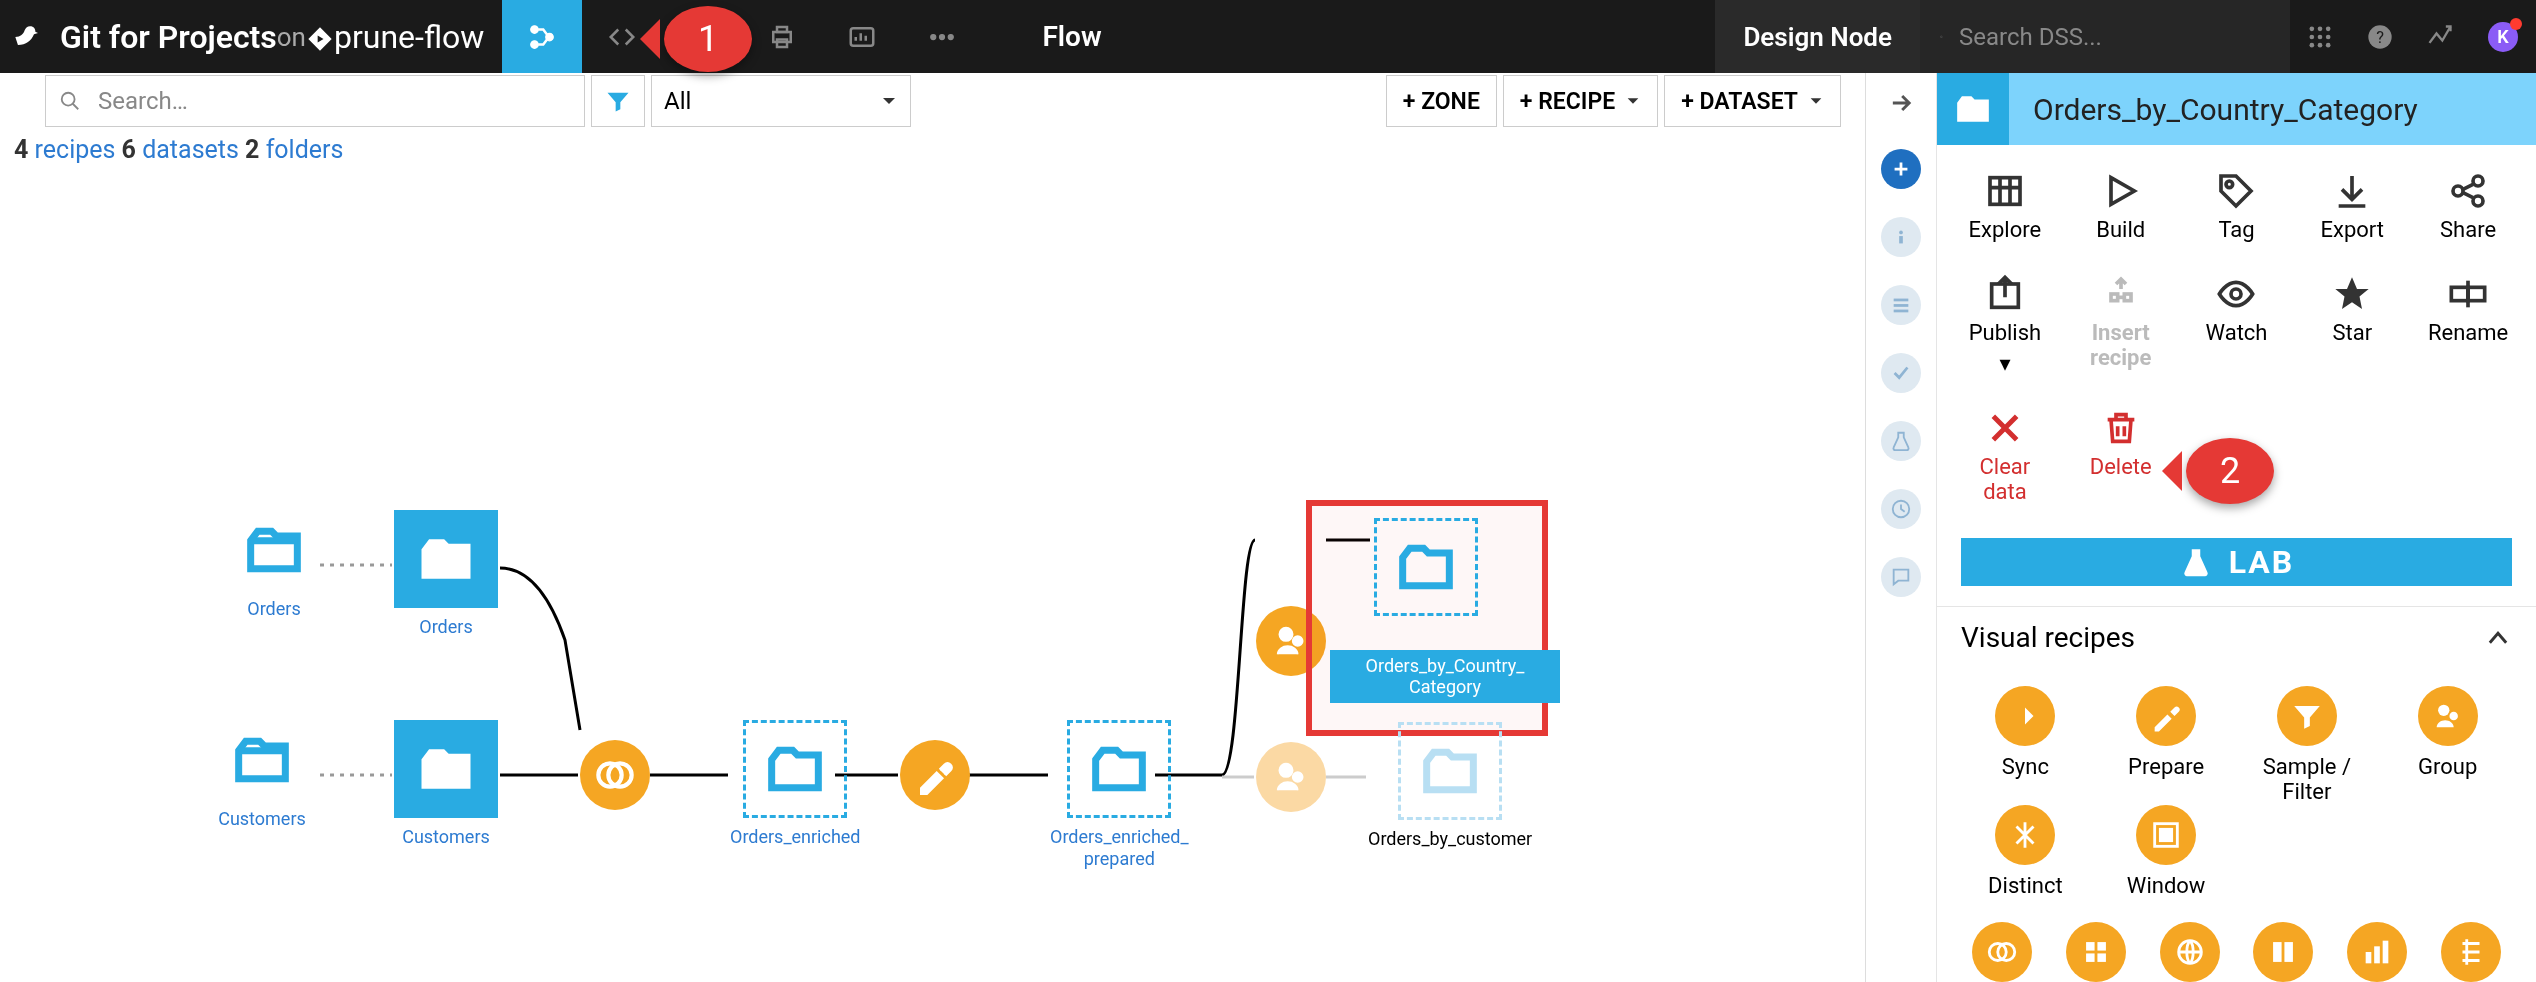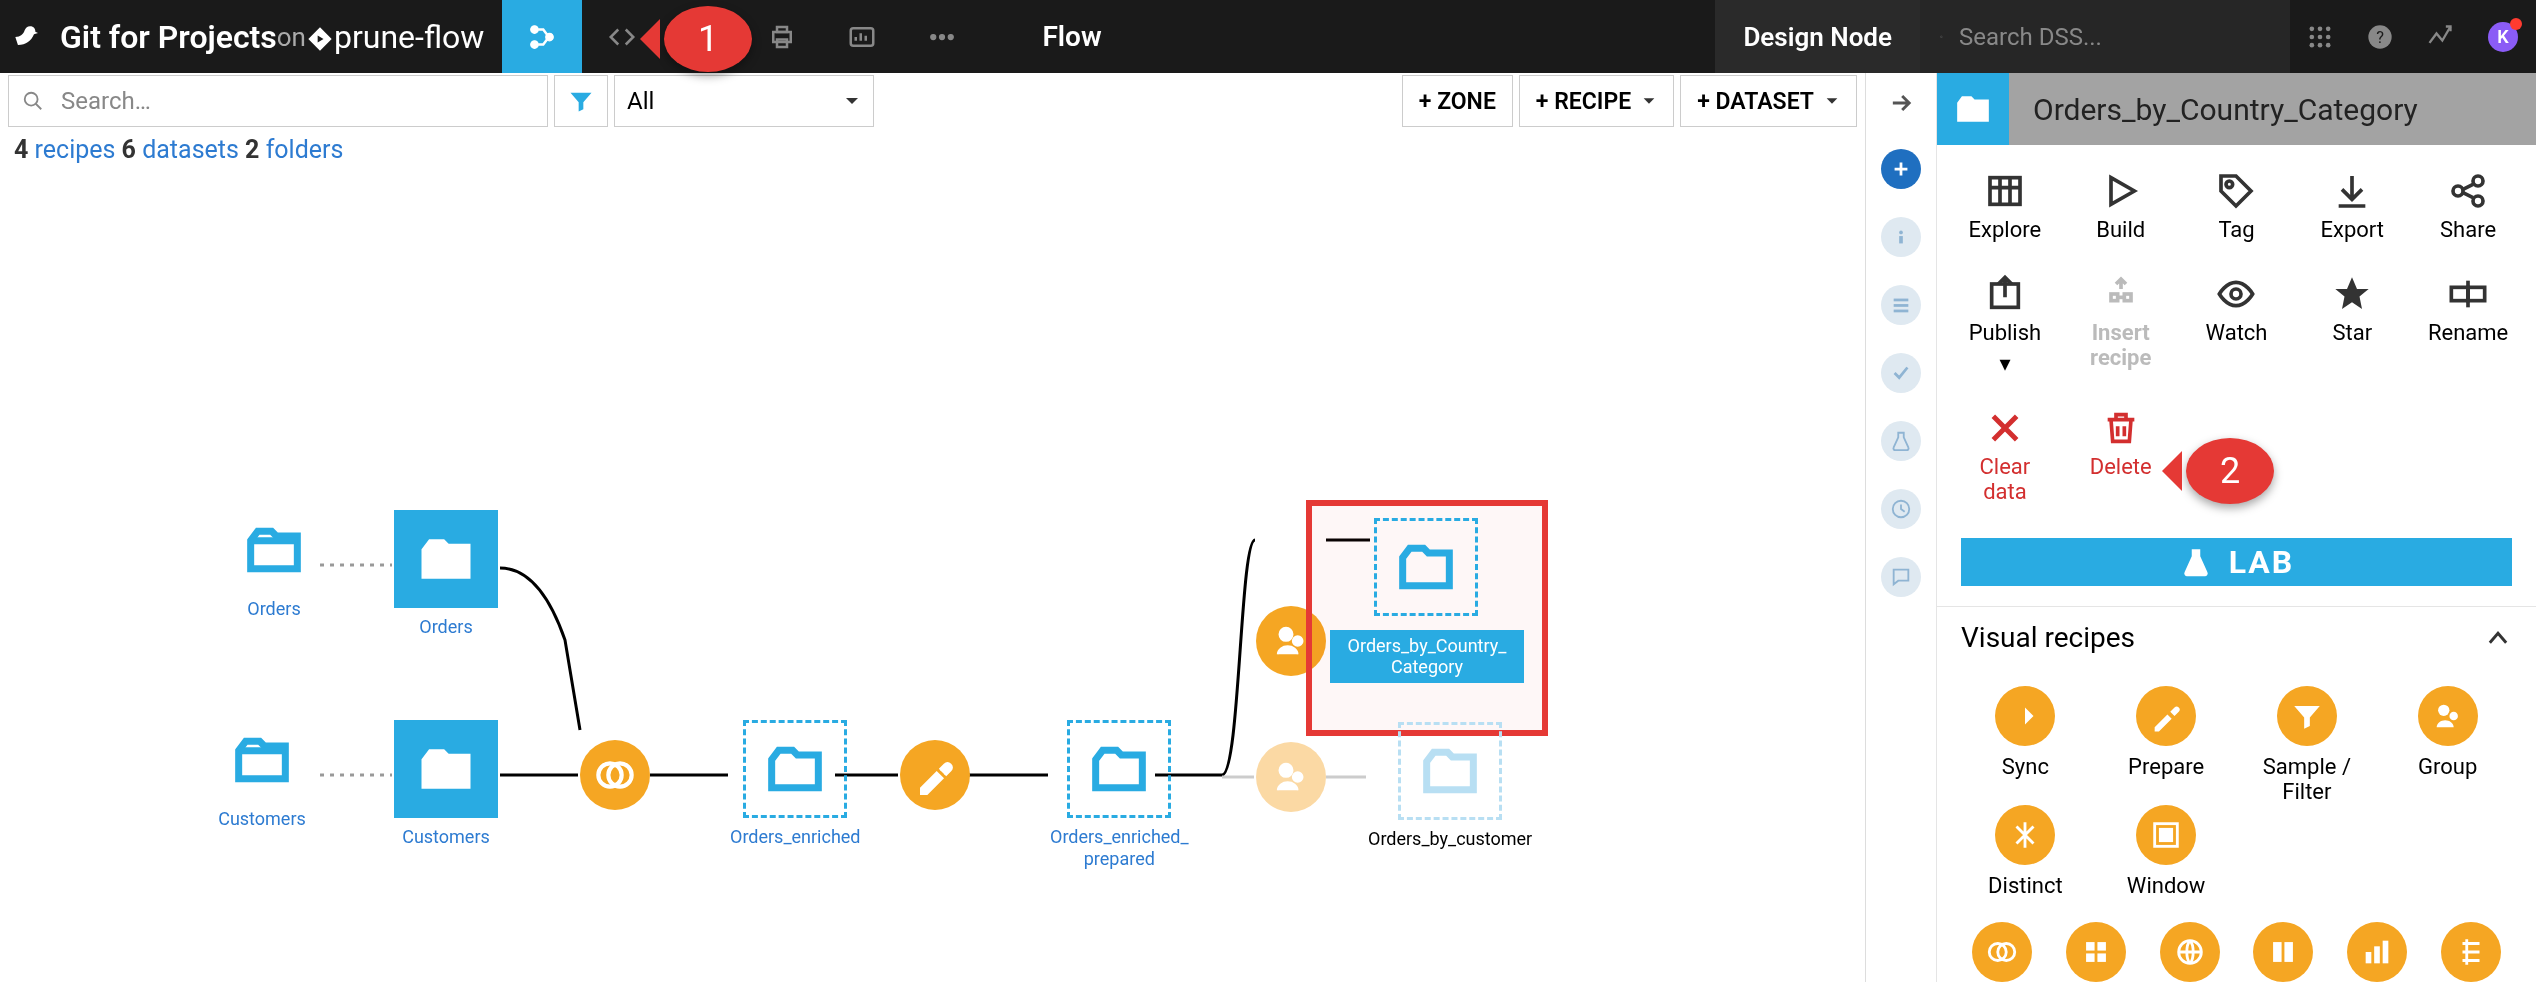--- a/index.html
+++ b/index.html
@@ -33,21 +33,21 @@
   
   .callout { position:absolute; width:88px; height:66px; border-radius:50%; background:#e53935; display:flex;align-items:center;justify-content:center; color:#fff; font-size:36px; font-weight:400; box-shadow:0 4px 10px rgba(0,0,0,.35); z-index:50;}
   .callout::before { content:""; position:absolute; left:-24px; top:50%; transform:translateY(-50%); border:20px solid transparent; border-right-color:#e53935; border-left:0;}
 
   
   .main { display:flex; height:calc(100% - 73px); }
 
   
   .canvas-wrap { flex:1; min-width:0; position:relative; border-right:1px solid #ddd;}
   
-  .ctl { height:56px; display:flex; align-items:center; padding:6px 8px; gap:6px;}
+  .ctl { height:56px; display:flex; align-items:center; padding:6px 24px; gap:6px;margin-left:21px;}
   .search-box { flex:0 0 540px; display:flex; border:1px solid #ccc; height:52px; align-items:center;}
   .search-box .sico{width:48px;display:flex;align-items:center;justify-content:center;}
   .search-box .sico svg{width:22px;height:22px;fill:#888;}
   .search-box input{flex:1;border:0;font-size:24px;outline:none;padding:0 4px;}
   .search-box input::placeholder{color:#888;}
   .filter-btn{width:54px;height:52px;border:1px solid #ccc;display:flex;align-items:center;justify-content:center;}
   .filter-btn svg{width:28px;height:28px;fill:#29abe2;}
   .all-sel{width:260px;height:52px;border:1px solid #ccc;display:flex;align-items:center;justify-content:space-between;padding:0 12px;font-size:24px;}
   .all-sel svg{width:18px;height:18px;fill:#333;}
   .ctl-spacer{flex:1;}
@@ -86,21 +86,21 @@
   
   .right{flex:0 0 670px;display:flex;}
   .rail{width:70px;display:flex;flex-direction:column;align-items:center;gap:28px;padding-top:16px;}
   .rail .arrow svg{width:28px;height:28px;stroke:#555;fill:none;stroke-width:2.5;}
   .rail .dot{width:40px;height:40px;border-radius:50%;display:flex;align-items:center;justify-content:center;}
   .rail .dot svg{width:22px;height:22px;fill:#fff;}
   .rail .dot.dim{background:#dfe9f1;}
   .rail .dot.dim svg{fill:#8fb4d3;}
   .rail .dot.add{background:#1f6fc0;}
   .panel{flex:1;display:flex;flex-direction:column;border-left:1px solid #e5e5e5;}
-  .phdr{height:72px;background:#a3a3a3;display:flex;align-items:center;}
+  .phdr{height:72px;background:#7dd3fc;display:flex;align-items:center;}
   .phdr .picon{width:72px;height:72px;background:#29abe2;display:flex;align-items:center;justify-content:center;}
   .phdr .picon svg{width:38px;height:34px;fill:#fff;}
   .phdr .ptitle{font-size:30px;font-weight:400;padding-left:24px;color:#222;}
 
   .actions{display:grid;grid-template-columns:repeat(5,1fr);gap:16px;padding:18px 18px 6px;text-align:center;}
   .act{display:flex;flex-direction:column;align-items:center;gap:6px;font-size:22px;padding:8px 2px;}
   .act svg{width:46px;height:40px;fill:none;stroke:#333;stroke-width:2.2;}
   .act.fill svg{fill:#333;stroke:none;}
   .act.dim{color:#bbb;font-weight:bold;}
   .act.dim svg{stroke:#bbb;}
@@ -377,21 +377,21 @@
       </div>
 
       <div class="sel-frame" style="left:1306px;top:330px;width:242px;height:236px;"></div>
       <div class="node dashed" style="left:1374px;top:348px;">
         <div class="box">
             <svg viewBox="0 0 24 20">
               <path d="M2 6l3-4h6l2 2h9v14H2z"></path>
             </svg>
           </div>
       </div>
-      <div class="sel-lbl" style="left:1330px;top:460px;width:194px;">Orders_by_Country_
+      <div class="sel-lbl" style="left:1330px;top:480px;width:230px;">Orders_by_Country_
 Category</div>
 
       <div class="node light" style="left:1368px;top:552px;">
         <div class="box">
             <svg viewBox="0 0 24 20">
               <path d="M2 6l3-4h6l2 2h9v14H2z"></path>
             </svg>
           </div>
         <div class="lbl">Orders_by_customer</div>
       </div>

